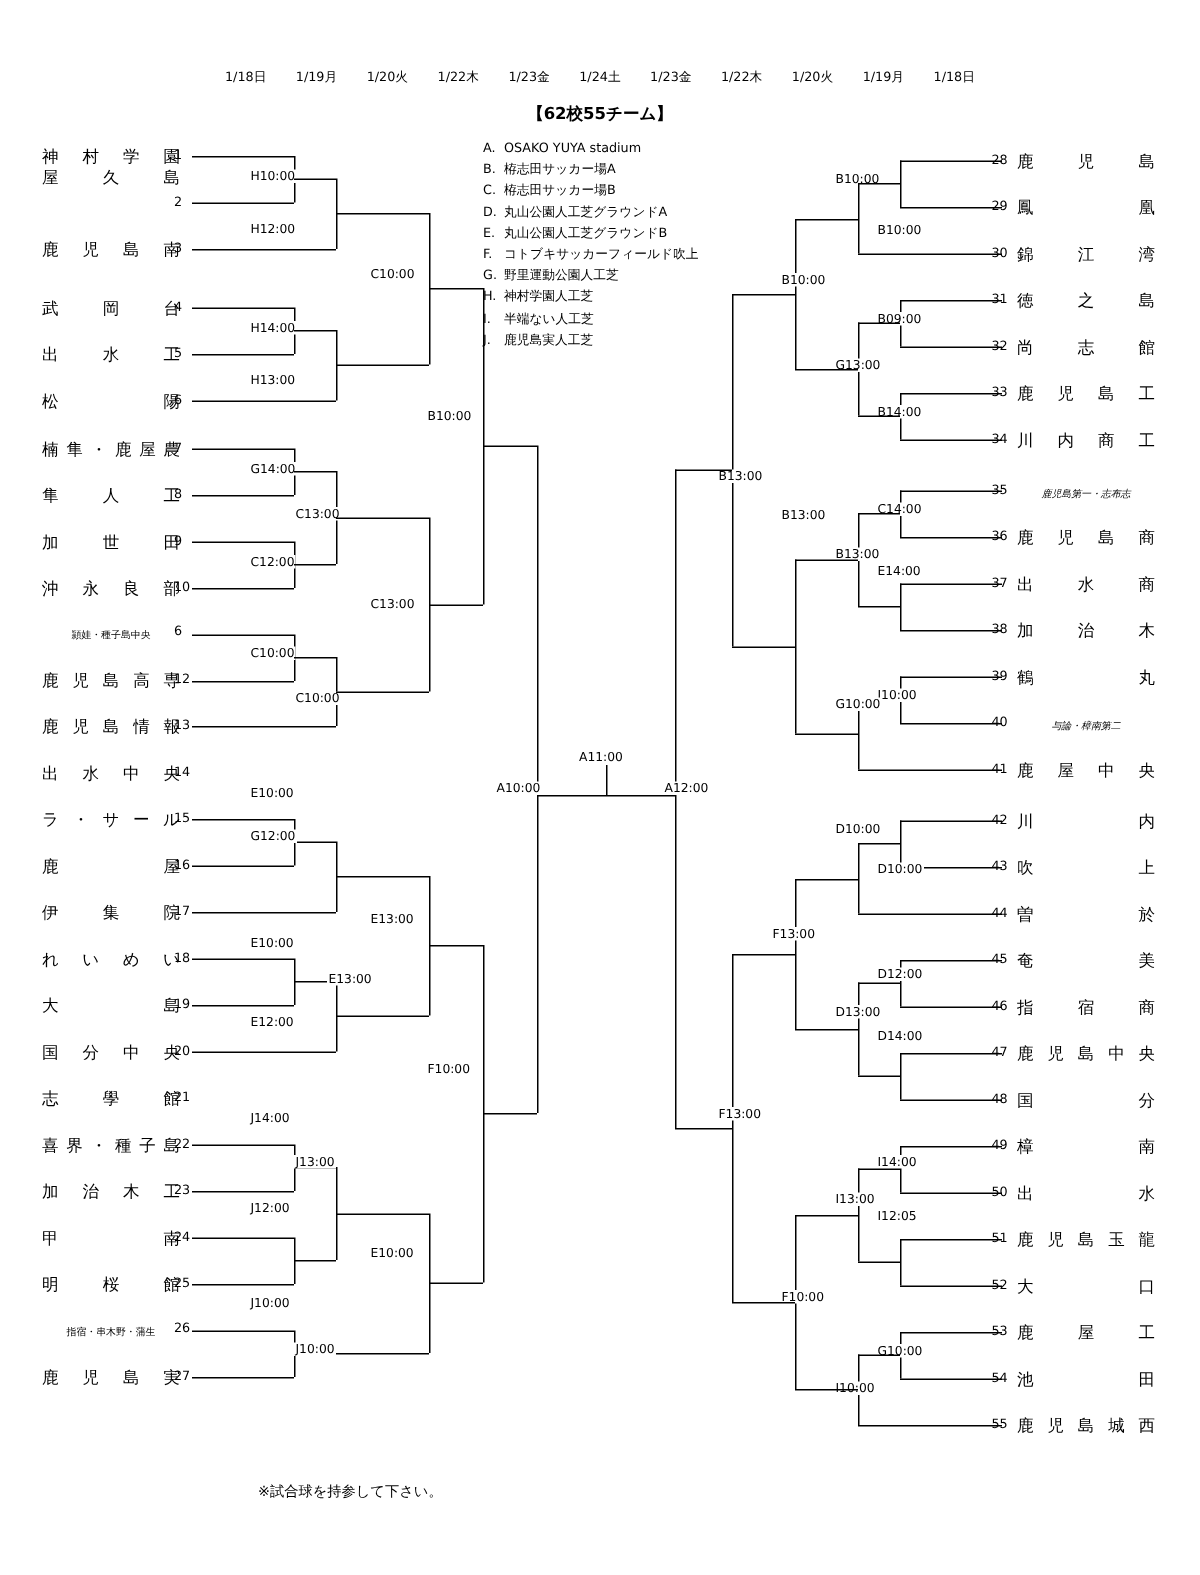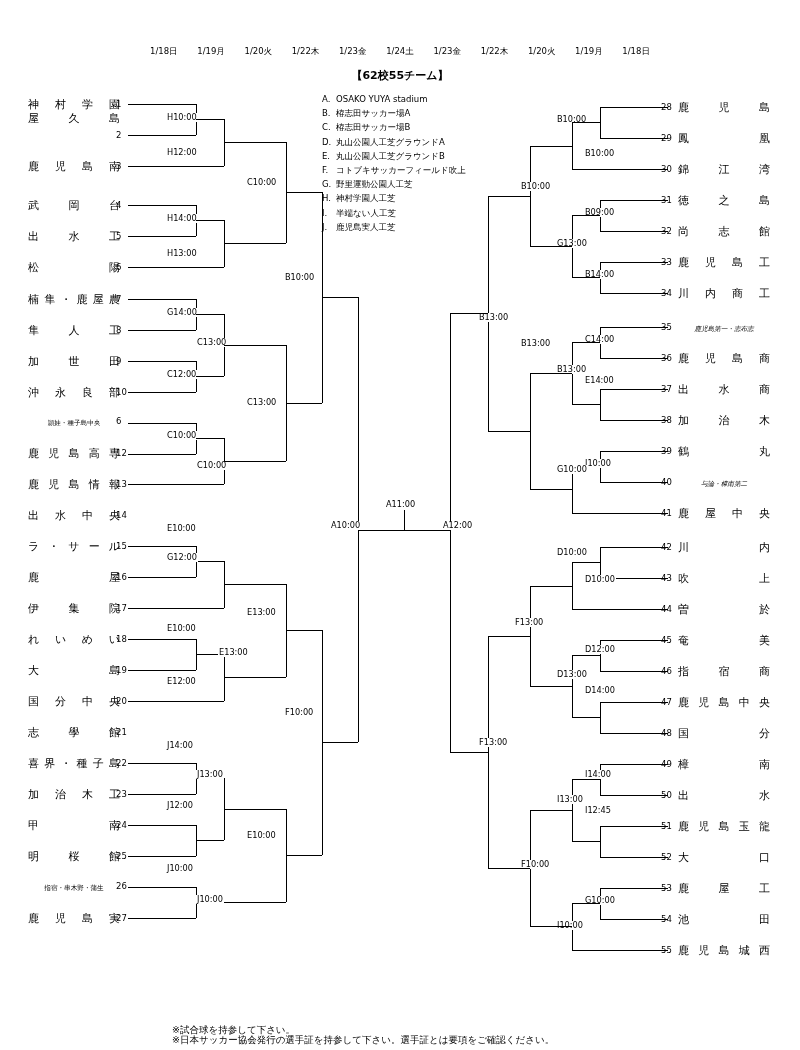--- a/index.html
+++ b/index.html
@@ -442,21 +442,21 @@
   <div class="code" style="left:514px;top:618px">F13:00</div>
 
   <div class="h" style="left:600px;top:764px;width:68px"></div>
   <div class="h" style="left:600px;top:795px;width:68px"></div>
   <div class="v" style="left:600px;top:764px;height:31px"></div>
   <div class="code" style="left:584px;top:770px">I14:00</div>
 
   <div class="h" style="left:600px;top:826px;width:68px"></div>
   <div class="h" style="left:600px;top:857px;width:68px"></div>
   <div class="v" style="left:600px;top:826px;height:31px"></div>
-  <div class="code" style="left:584px;top:806px">I12:45</div>
+  <div class="code" style="left:584px;top:806px">I12:05</div>
 
   <div class="h" style="left:572px;top:779px;width:28px"></div>
   <div class="h" style="left:572px;top:841px;width:28px"></div>
   <div class="v" style="left:572px;top:779px;height:62px"></div>
   <div class="code" style="left:556px;top:795px">I13:00</div>
 
   <div class="h" style="left:600px;top:888px;width:68px"></div>
   <div class="h" style="left:600px;top:919px;width:68px"></div>
   <div class="v" style="left:600px;top:888px;height:31px"></div>
   <div class="code" style="left:584px;top:896px">G10:00</div>
@@ -478,16 +478,15 @@
 
   <div class="h" style="left:450px;top:313px;width:38px"></div>
   <div class="h" style="left:450px;top:752px;width:38px"></div>
   <div class="v" style="left:450px;top:313px;height:439px"></div>
   <div class="code" style="left:442px;top:521px">A12:00</div>
 
   <div class="h" style="left:358px;top:530px;width:92px"></div>
   <div class="v" style="left:404px;top:510px;height:20px"></div>
   <div class="code" style="left:385px;top:500px">A11:00</div>
 
-  <div class="abs note" style="top:1024px">※試合球を持参して下さい。</div>
-  <div class="abs note" style="top:1034px">※日本サッカー協会発行の選手証を持参して下さい。選手証とは要項をご確認ください。</div>
+  <div class="abs note" style="top:988px">※試合球を持参して下さい。</div>
 
 </div>
 
 </body></html>

